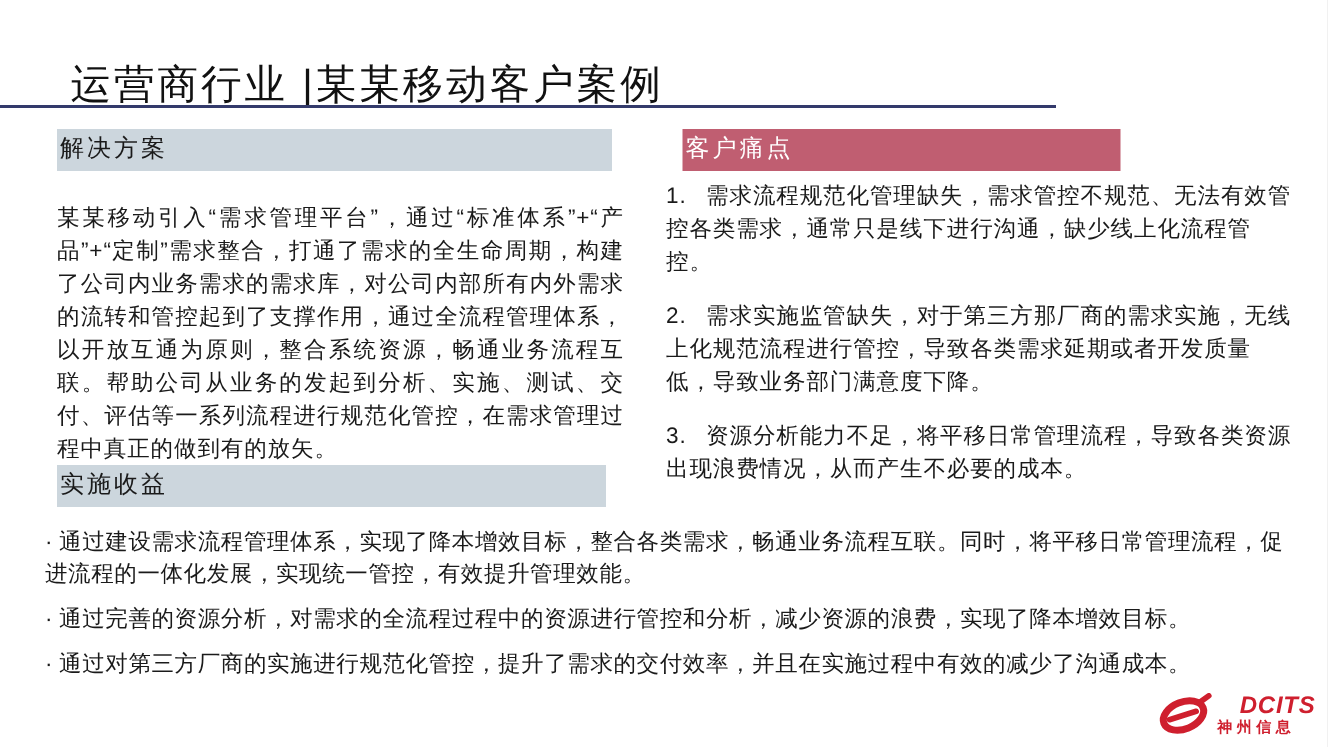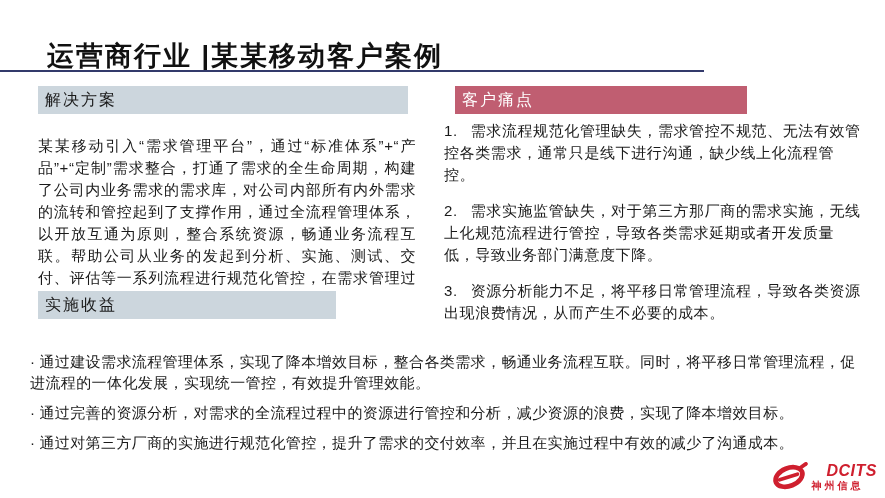--- a/index.html
+++ b/index.html
@@ -6,38 +6,38 @@
   .slide{
     position:relative;
     width:885px;height:498px;
     background:#ffffff;
     overflow:hidden;
     font-family:"Liberation Sans","DejaVu Sans",sans-serif;
     color:#1a1a1a;
   }
   .page-title{
     position:absolute;left:47px;top:20px;
-    font-size:27px;font-weight:bold;letter-spacing:2px;
+    font-size:27px;font-weight:normal;letter-spacing:2px;
     color:#111111;white-space:nowrap;
   }
   .title-divider{
     position:absolute;left:0;top:70px;
     width:704px;height:2px;
     background:var(--divider-navy,#333a6b);
   }
   .section-bar{
     position:absolute;height:28px;line-height:28px;
     font-size:16px;letter-spacing:2px;
-    padding-left:7px;box-sizing:border-box;
+    padding-left:2px;box-sizing:border-box;
   }
   .bar-gray{background:var(--header-gray,#ccd6dd);color:#1a1a1a;}
   .bar-red{background:var(--header-red,#c05e71);color:#ffffff;}
   .solution-bar{left:38px;top:86px;width:370px;}
   .pain-bar{left:455px;top:86px;width:292px;}
-  .benefits-bar{left:38px;top:291px;width:298px;}
+  .benefits-bar{left:38px;top:310px;width:366px;}
   .solution-body{
     position:absolute;left:38px;top:120px;width:378px;
     font-size:15px;line-height:22px;letter-spacing:0.6px;
     text-align:justify;
   }
   .pain-body{
     position:absolute;left:444px;top:120px;width:420px;
     font-size:15px;line-height:22px;letter-spacing:0.6px;
   }
   .pain-body p{margin:0 0 14px 0;}

